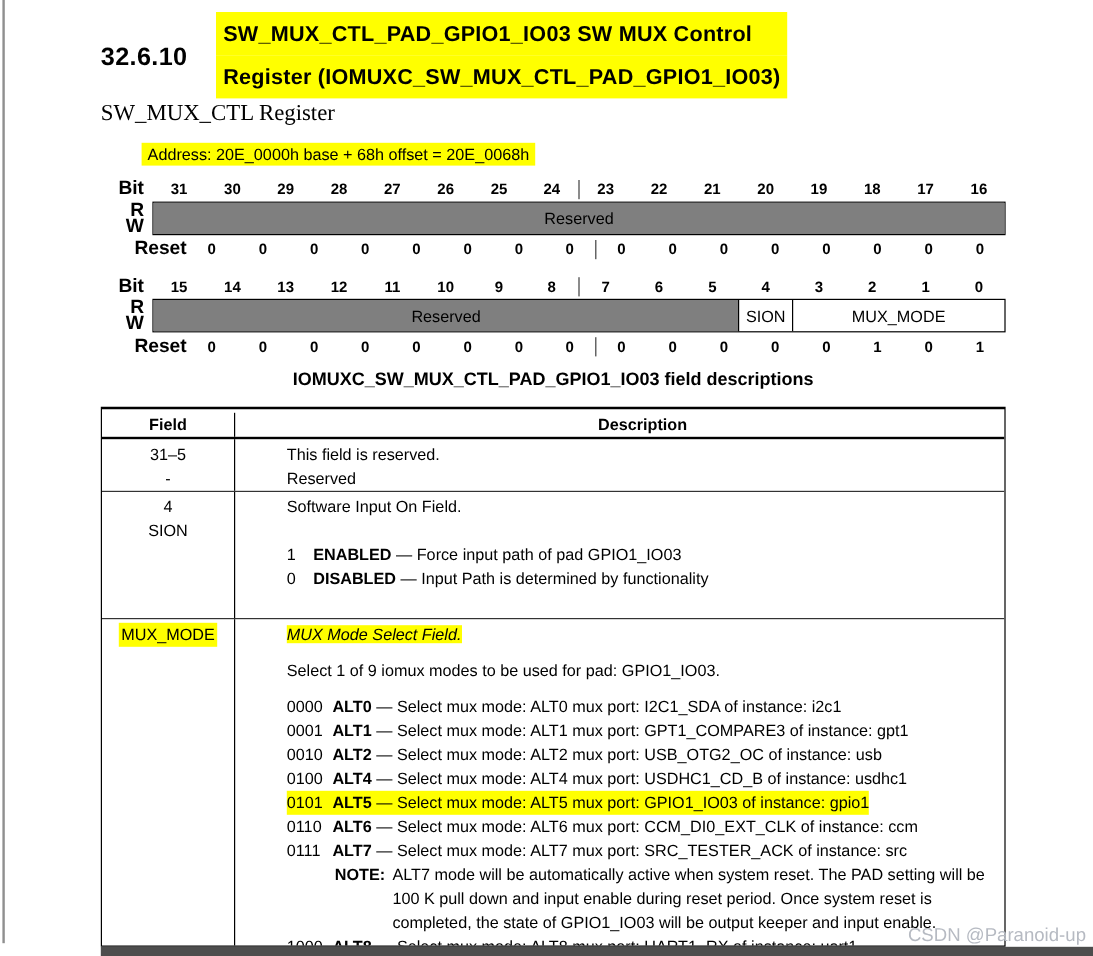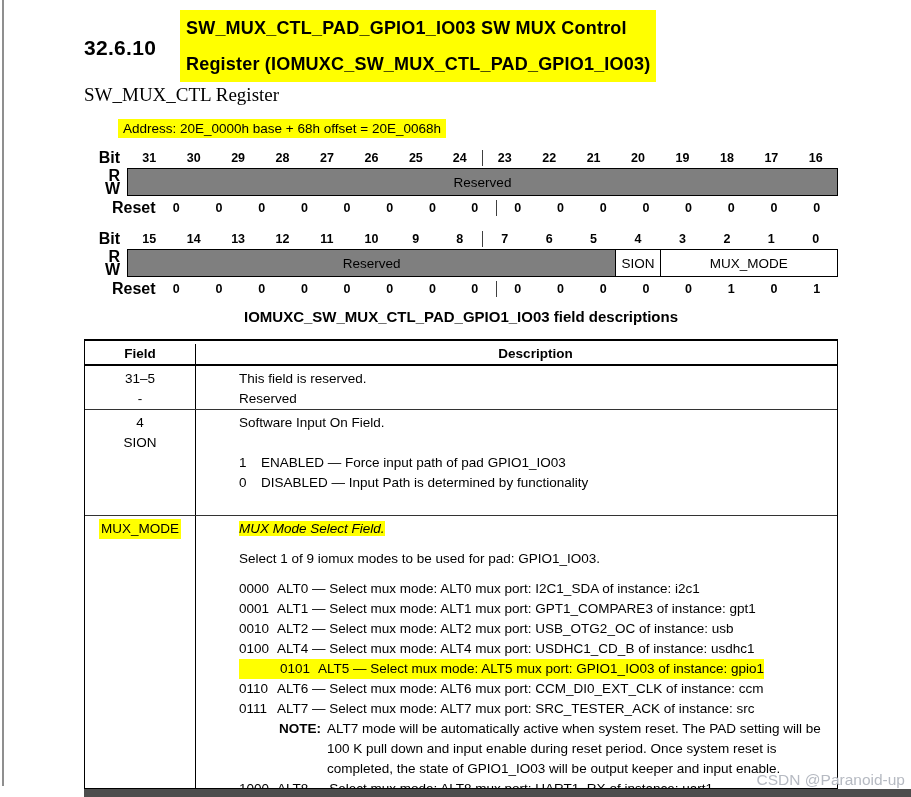--- a/index.html
+++ b/index.html
@@ -50,22 +50,22 @@
   .dcell{flex:1;font-size:13.5px;line-height:20px;padding:3px 5px 0 5px;box-sizing:border-box;min-width:0;margin-left:38px;}
   .hrow .dcell{display:flex;align-items:center;justify-content:center;font-weight:bold;padding:0;}
   .trow.row-0{min-height:43px;}
   .trow.row-1{min-height:105px;}
   .gap{height:10px;}
   .hl-inline{background:var(--hl);font-style:italic;}
   .hlspan{background:var(--hl);display:inline-block;padding:0 2px;}
   .opt{display:flex;width:fit-content;max-width:100%;}
   .opt .code{flex:0 0 38px;}
   .opt.narrow .code{flex:0 0 22px;}
-  .opt.hl{background:var(--hl);padding-left:41px;}
-  .opt b{font-weight:normal;}
+  .opt.hl{background:var(--hl);}
+  .opt b{font-weight:bold;}
   .note{display:flex;margin-left:40px;}
   .note .nlabel{font-weight:bold;width:48px;flex-shrink:0;}
   .note .ntext{flex:1;}
 
   .watermark{position:absolute;top:771px;right:6px;font-size:15.5px;color:var(--wm);}
   .bottombar{position:absolute;left:84px;right:0;top:789px;height:8px;background:var(--bar);}
 </style>
 </head>
 <body>
 

